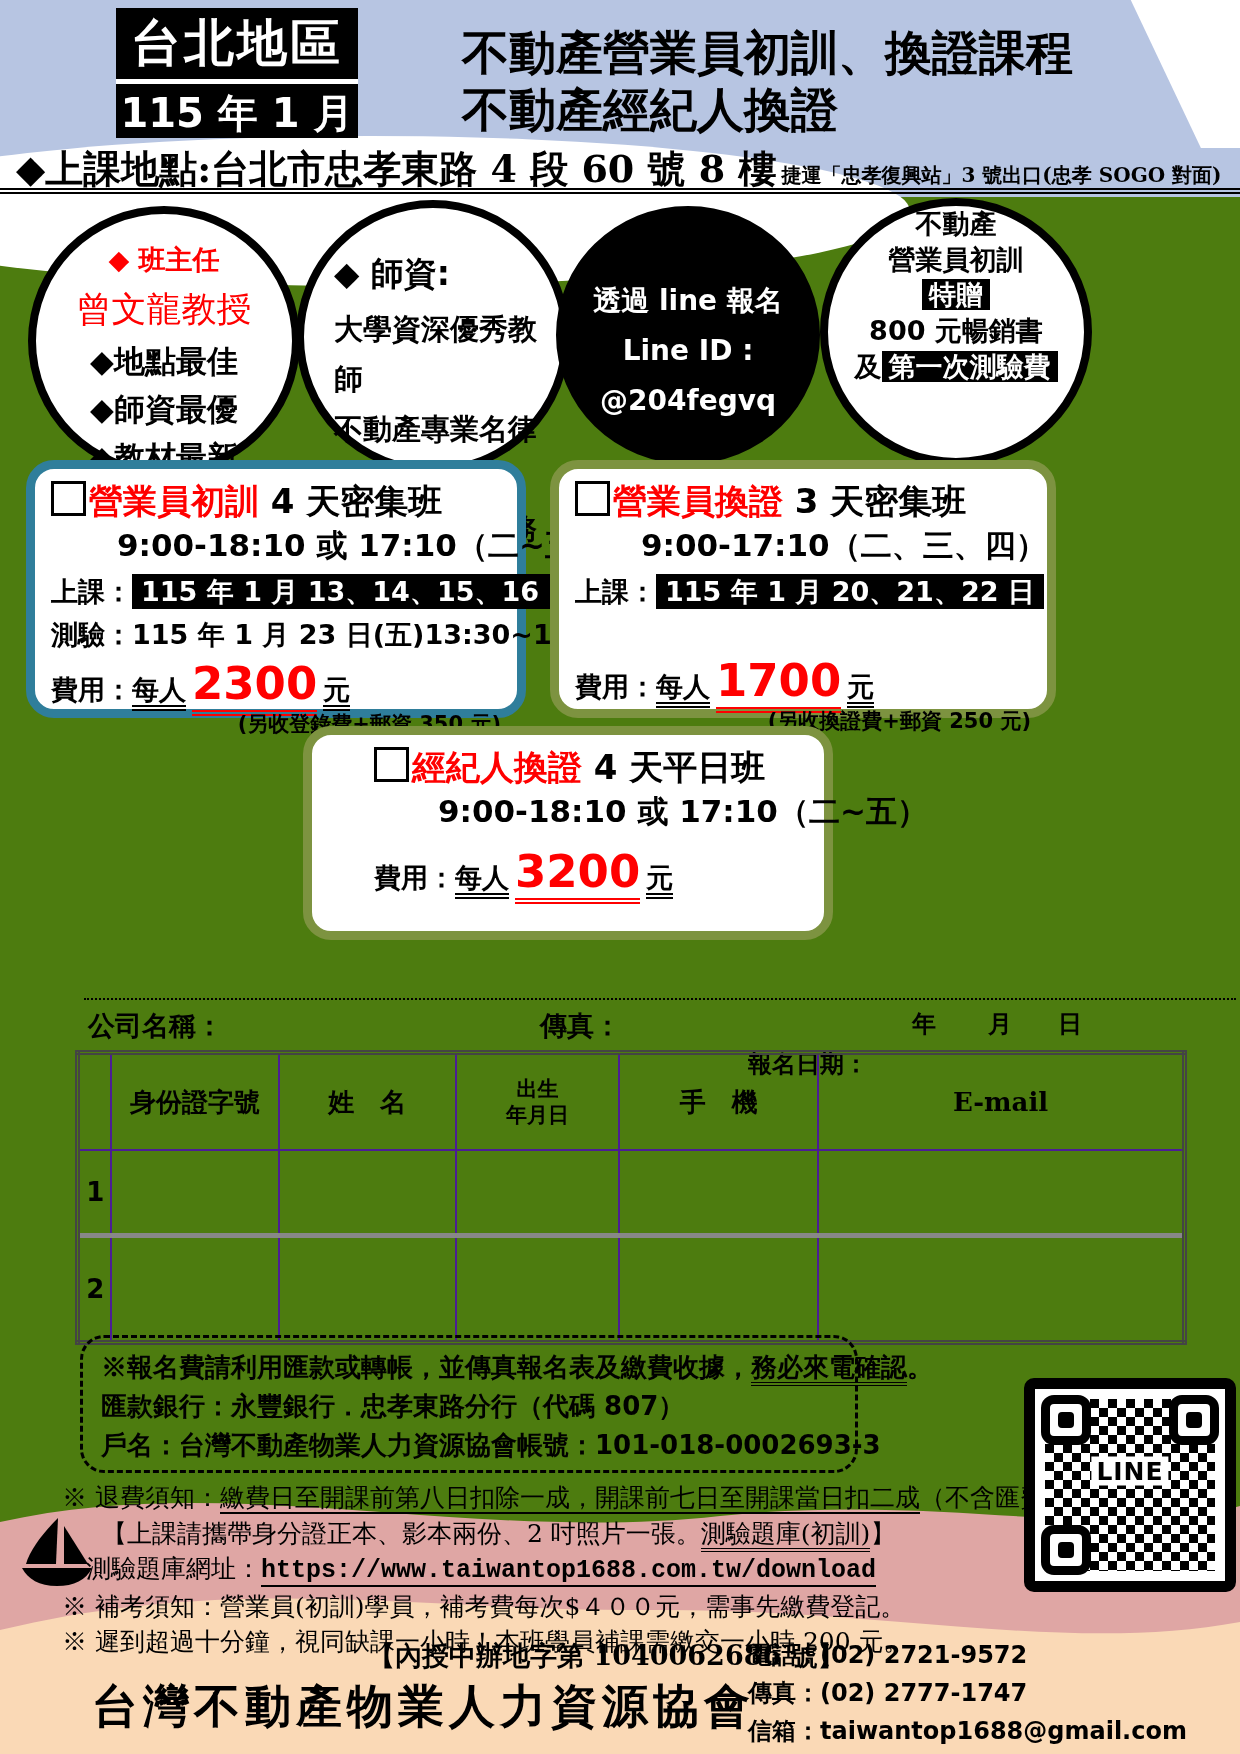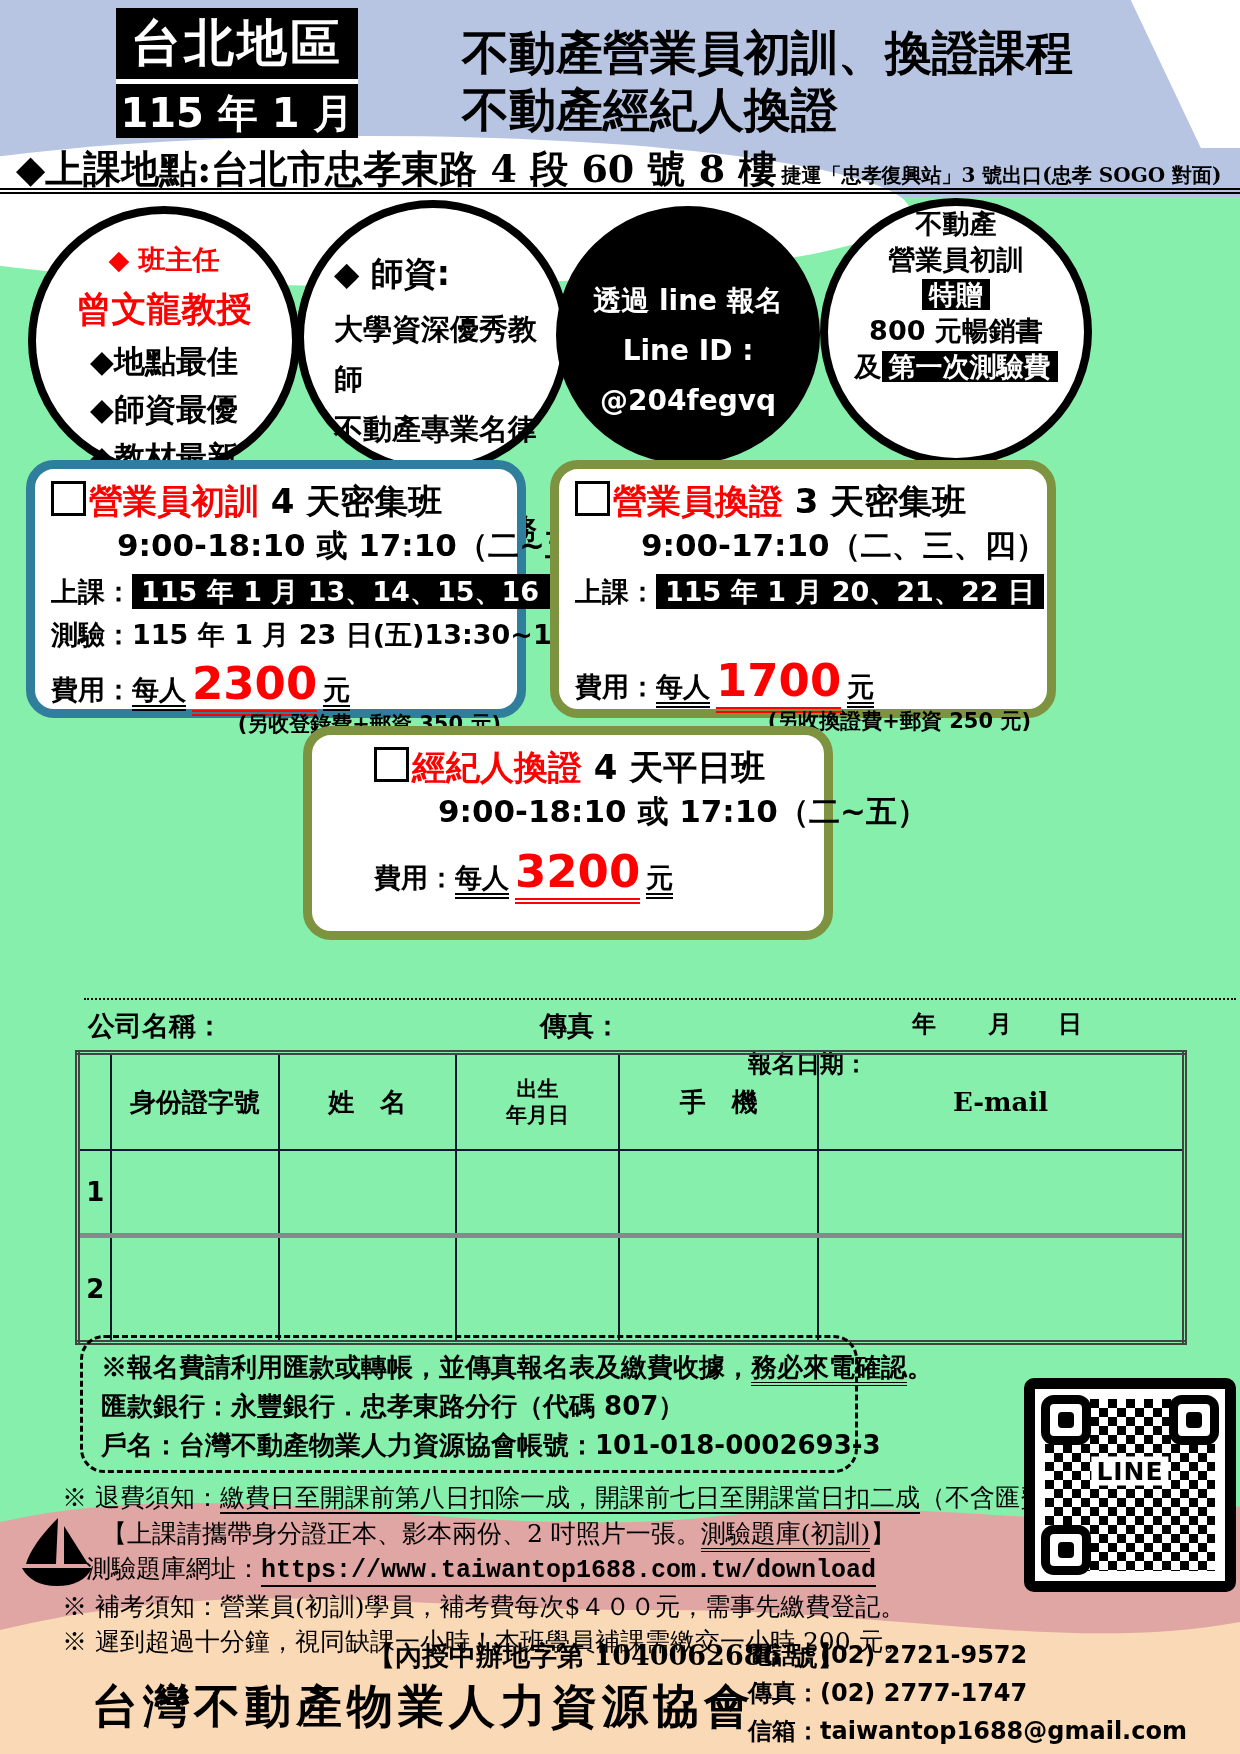--- a/index.html
+++ b/index.html
@@ -1,16 +1,16 @@
 <!DOCTYPE html>
 <html><head>
 <meta charset="utf-8">
 <style>
   html,body{margin:0;padding:0;background:#fff;}
-  .page{position:relative;width:1240px;height:1754px;background:#86efac;overflow:hidden;
+  .page{position:relative;width:1240px;height:1754px;background:#4d7c0f;overflow:hidden;
         font-family:"DejaVu Sans","Liberation Sans",sans-serif;color:#000;}
   .serif{font-family:"DejaVu Serif","Liberation Serif",serif;}
 
   
   .blue-band{position:absolute;left:0;top:0;width:1240px;height:197px;background:#b7c5e2;z-index:0;}
   .white-wedge{position:absolute;left:1125px;top:0;width:115px;height:148px;background:#fff;z-index:1;
                clip-path:polygon(5% 0,100% 0,100% 100%,66% 100%);}
   .white-wave{position:absolute;left:-170px;top:136px;width:1080px;height:150px;border-radius:50%;
               background:#fff;z-index:1;}
   .loc-rule{position:absolute;left:0;top:188px;width:1240px;height:0;border-bottom:6px double #000;z-index:2;}
@@ -25,21 +25,21 @@
 
   .location{position:absolute;left:16px;top:144px;width:1224px;white-space:nowrap;z-index:3;}
   .loc-main{font-size:38px;font-weight:bold;}
   .loc-sub{font-size:20px;font-weight:bold;}
 
   
   .circle{position:absolute;border:8px solid #000;border-radius:50%;background:#fff;z-index:1;
           text-align:center;box-sizing:border-box;}
   .c1{left:28px;top:206px;width:272px;height:270px;padding-top:28px;}
   .c1 .t1{font-size:27px;font-weight:bold;color:#f00;}
-  .c1 .t2{font-size:35px;font-weight:bold;color:#f00;margin:8px 0 4px;}
+  .c1 .t2{font-size:35px;font-weight:normal;color:#f00;margin:8px 0 4px;}
   .c1-items{display:inline-block;text-align:left;font-size:31px;font-weight:bold;line-height:1.55;}
   .c2{left:296px;top:200px;width:274px;height:274px;padding:44px 0 0 30px;text-align:left;}
   .c2 .t{font-size:33px;font-weight:bold;margin-bottom:8px;}
   .c2 .i{font-size:29px;font-weight:bold;line-height:1.72;}
   .c3{left:556px;top:206px;width:264px;height:258px;background:#000;color:#fff;padding-top:62px;}
   .c3 .i{font-size:28px;font-weight:bold;line-height:1.78;}
   .c4{left:820px;top:198px;width:272px;height:268px;line-height:1.32;}
   .c4 .i{font-size:27px;font-weight:bold;}
   .hl{background:#000;color:#fff;padding:0 7px;}
 
@@ -61,21 +61,21 @@
   .fee-amount{font-size:45px;color:#f00;margin:0 6px;line-height:1;}
   .fee-note{font-size:21px;font-weight:bold;text-align:right;margin-top:2px;}
   .sp40{height:40px;} .sp8{height:8px;}
 
   
   .cutline{position:absolute;left:84px;top:998px;width:1152px;border-top:2px dotted #000;z-index:1;}
   .form-labels{position:absolute;left:0;top:1008px;width:1152px;height:36px;font-size:27px;font-weight:bold;z-index:1;}
   .form-labels span{position:absolute;}
   .reg-table{position:absolute;left:75px;top:1050px;width:1112px;border-collapse:collapse;z-index:1;
              border:5px double #444;}
-  .reg-table td{border:2px solid #0f172a;text-align:center;vertical-align:middle;}
+  .reg-table td{border:2px solid #4c1d95;text-align:center;vertical-align:middle;}
   .reg-table .hd{font-size:26px;font-weight:bold;height:92px;font-family:"DejaVu Serif",serif;}
   .reg-table .hd small{font-size:21px;display:block;line-height:1.25;}
   .reg-table .r1 td{height:80px;}
   .reg-table .r2 td{height:100px;border-top:5px solid #888;}
   .reg-table .num{font-size:26px;font-weight:bold;}
 
   
   .pay-box{position:absolute;left:80px;top:1335px;width:778px;height:138px;border:3px dashed #000;
            border-radius:24px;box-sizing:border-box;padding:10px 18px;z-index:2;
            font-family:"DejaVu Serif","Liberation Serif",serif;font-size:26px;font-weight:bold;line-height:1.5;

